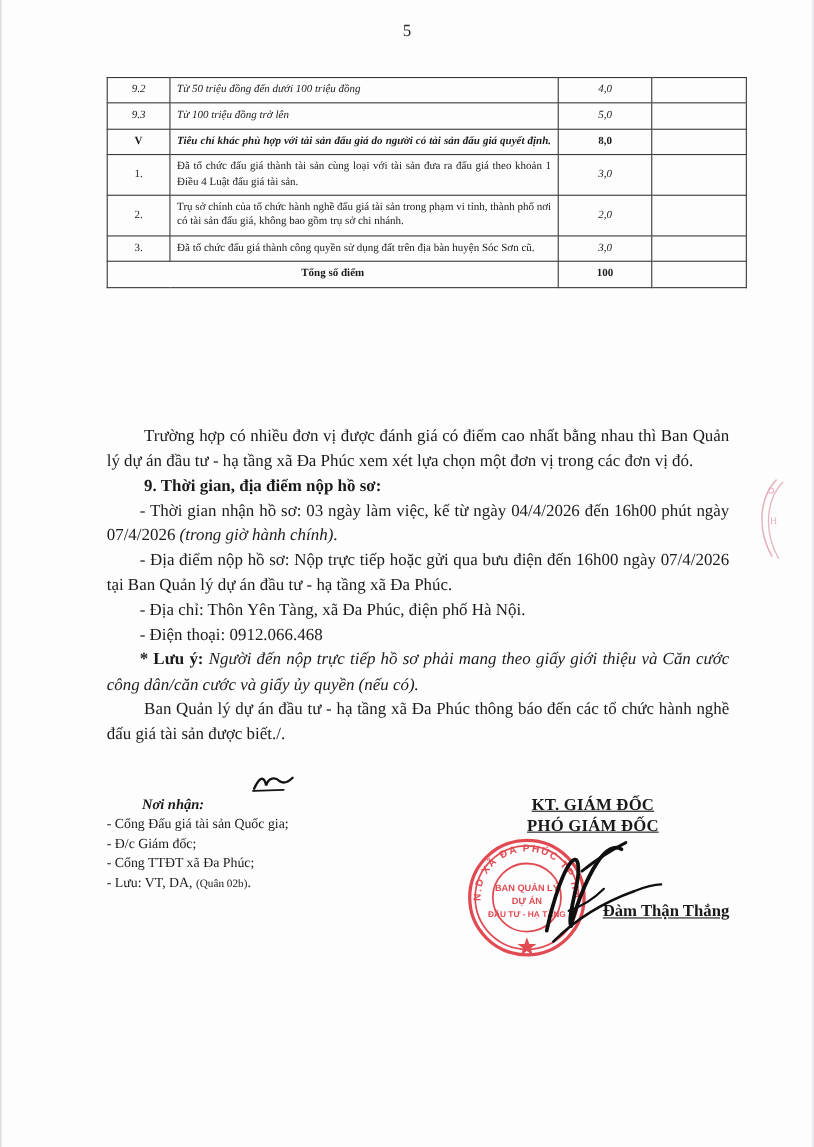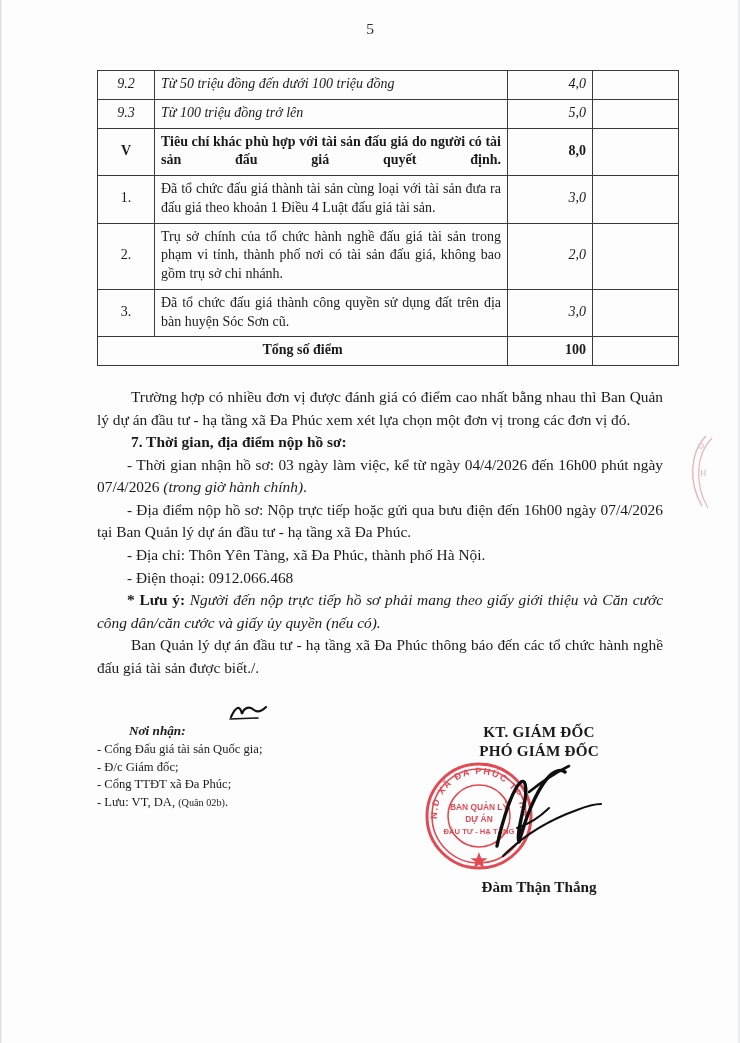--- a/index.html
+++ b/index.html
@@ -51,30 +51,30 @@
     top: 70px;
     width: 529px;
     border-collapse: collapse;
     table-layout: fixed;
   }
   .score-table td {
     border: 1px solid #3a3a3a;
     padding: 4px 6px 5px 6px;
     vertical-align: middle;
     line-height: 1.34;
-    font-size: 14px;
+    font-size: 10px;
   }
   .col-no    { width: 44px; text-align: center; }
   .col-crit  { width: 340px; margin-left: 24px; }
-  .col-score { width: 72px; text-align: right; }
+  .col-score { width: 72px; text-align: center; }
   .col-blank { width: 73px; }
 
   .it  { font-style: italic; }
   .bd  { font-weight: bold; }
-  .just { text-align: justify; text-align-last: justify; }
+  .just { text-align: justify; text-align-last: justify; font-style: italic; }
   .just-last-left { text-align: justify; }
   .ctr { text-align: center; }
 
   
   .body-text {
     position: absolute;
     left: 97px;
     top: 374px;
     width: 566px;
     font-size: 15.4px;
@@ -111,31 +111,33 @@
     margin-left: 32px;
   }
   .recipients .small-note { font-size: 10.2px; }
 
   .signer {
     position: absolute;
     left: 318px;
     top: 0;
     width: 248px;
     text-align: center;
+    text-decoration: underline;
   }
   .signer .line1, .signer .line2 {
     font-weight: bold;
     font-size: 15.2px;
     letter-spacing: 0.2px;
     line-height: 1.25;
   }
   .signer .signer-name {
     font-weight: bold;
     font-size: 15.2px;
-    margin-top: 118px;
+    margin-top: 60px;
+    text-align: right;
   }
 
   
   .seal {
     position: absolute;
     left: 8px;
     top: 38px;
     width: 112px;
     height: 112px;
     opacity: 0.92;
@@ -218,24 +220,24 @@
       <tr>
         <td class="bd ctr" colspan="2">Tổng số điểm</td>
         <td class="col-score bd">100</td>
         <td class="col-blank"></td>
       </tr>
     </tbody>
   </table>
 
   <div class="body-text">
     <p>Trường hợp có nhiều đơn vị được đánh giá có điểm cao nhất bằng nhau thì Ban Quản lý dự án đầu tư - hạ tầng xã Đa Phúc xem xét lựa chọn một đơn vị trong các đơn vị đó.</p>
-    <p class="bd">7. Thời gian, địa điểm nộp hồ sơ:</p>
+    <p class="bd">9. Thời gian, địa điểm nộp hồ sơ:</p>
     <p class="dash"><span>- Thời gian nhận hồ sơ: 03 ngày làm việc, kể từ ngày 04/4/2026 đến 16h00 phút ngày 07/4/2026 </span><span class="it">(trong giờ hành chính)</span><span>.</span></p>
     <p class="dash">- Địa điểm nộp hồ sơ: Nộp trực tiếp hoặc gửi qua bưu điện đến 16h00 ngày 07/4/2026 tại Ban Quản lý dự án đầu tư - hạ tầng xã Đa Phúc.</p>
-    <p class="dash">- Địa chỉ: Thôn Yên Tàng, xã Đa Phúc, thành phố Hà Nội.</p>
+    <p class="dash">- Địa chỉ: Thôn Yên Tàng, xã Đa Phúc, điện phố Hà Nội.</p>
     <p class="dash">- Điện thoại: 0912.066.468</p>
     <p class="dash"><span class="bd">* Lưu ý:</span><span class="it"> Người đến nộp trực tiếp hồ sơ phải mang theo giấy giới thiệu và Căn cước công dân/căn cước và giấy ủy quyền (nếu có).</span></p>
     <p>Ban Quản lý dự án đầu tư - hạ tầng xã Đa Phúc thông báo đến các tổ chức hành nghề đấu giá tài sản được biết./.</p>
   </div>
 
   <div class="inline-sign">
     <svg width="40" height="20" viewBox="0 0 40 20">
       <path d="M3 15 C8 4, 12 3, 14 12 C16 5, 22 4, 26 8 C30 11, 34 9, 38 5" stroke="#121212" stroke-width="2.1" fill="none" stroke-linecap="round"></path>
       <path d="M2 17 L30 16" stroke="#121212" stroke-width="1.6" fill="none" stroke-linecap="round"></path>
     </svg>

